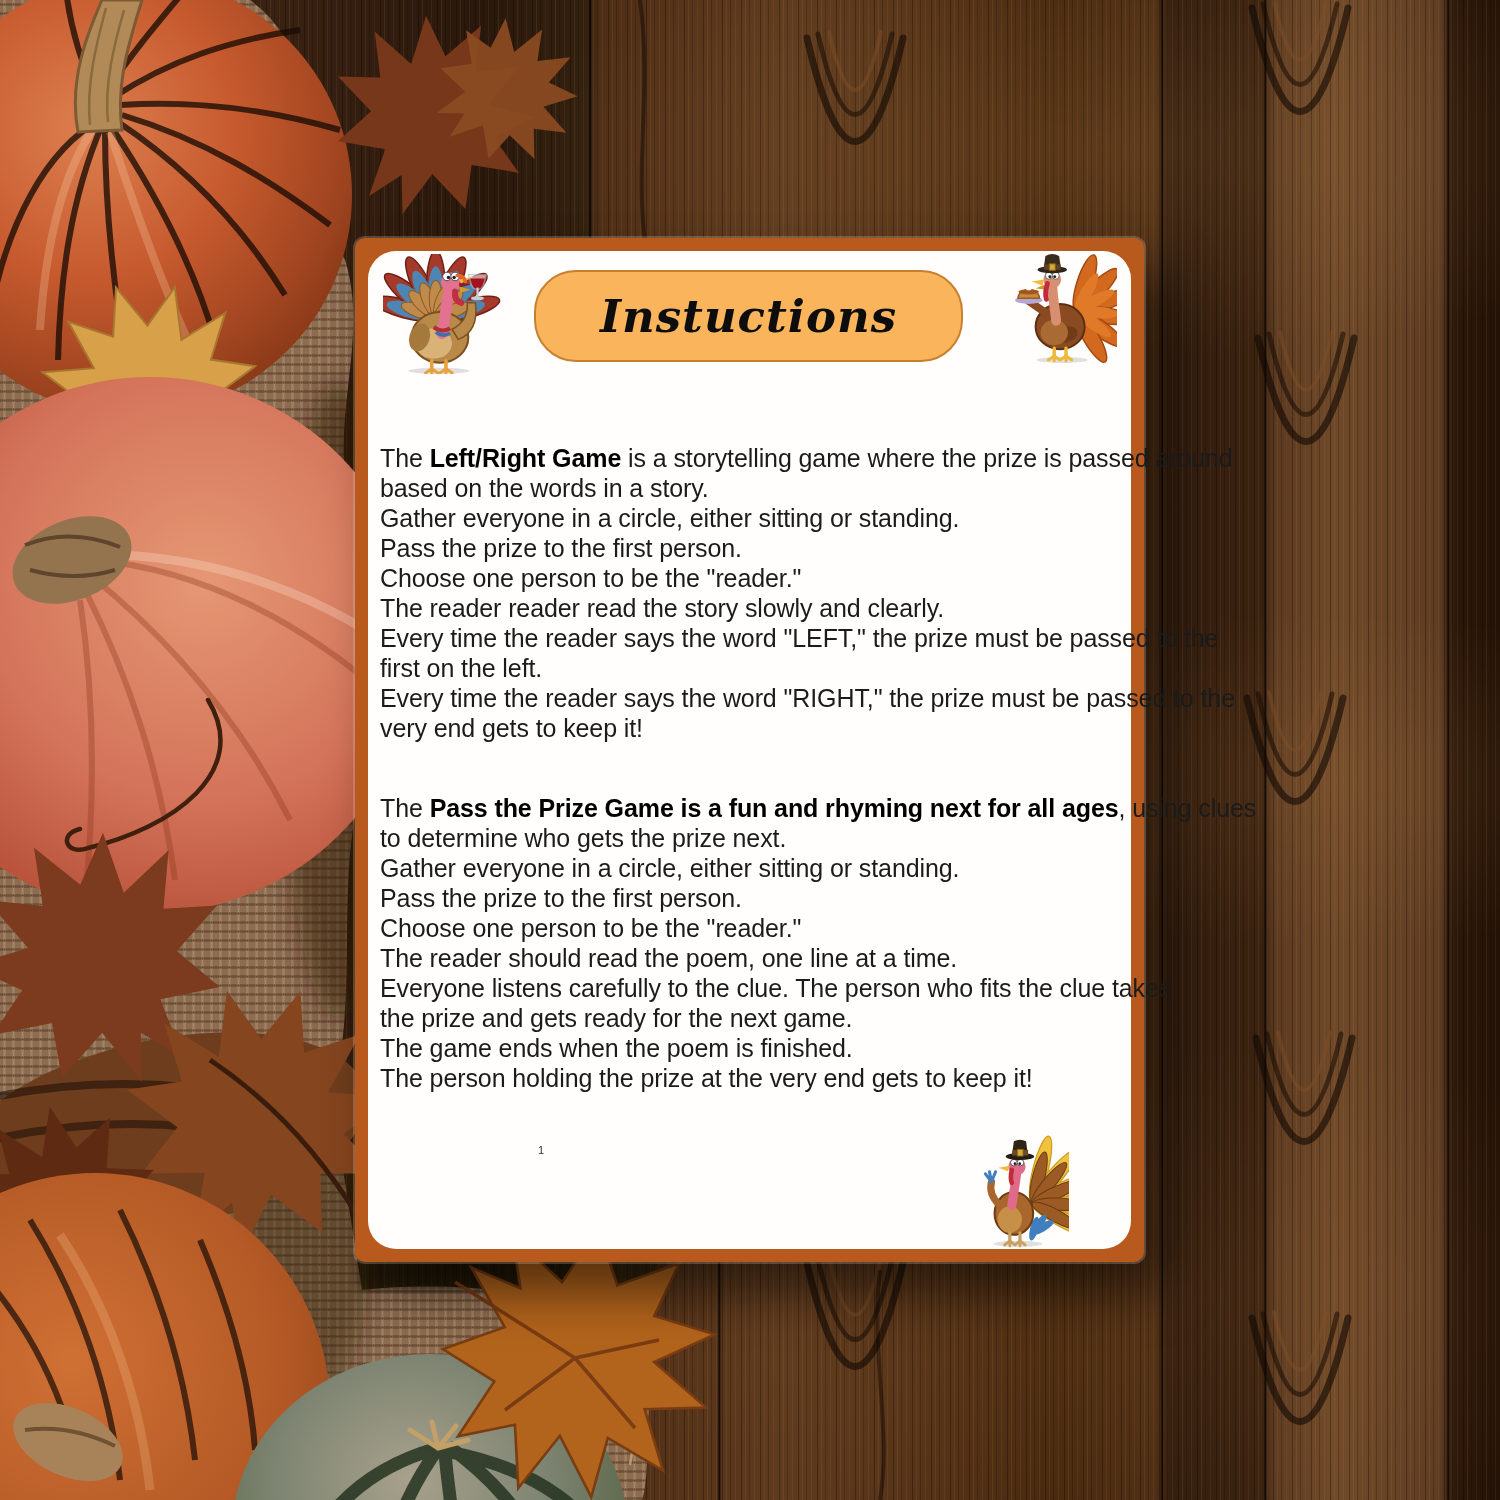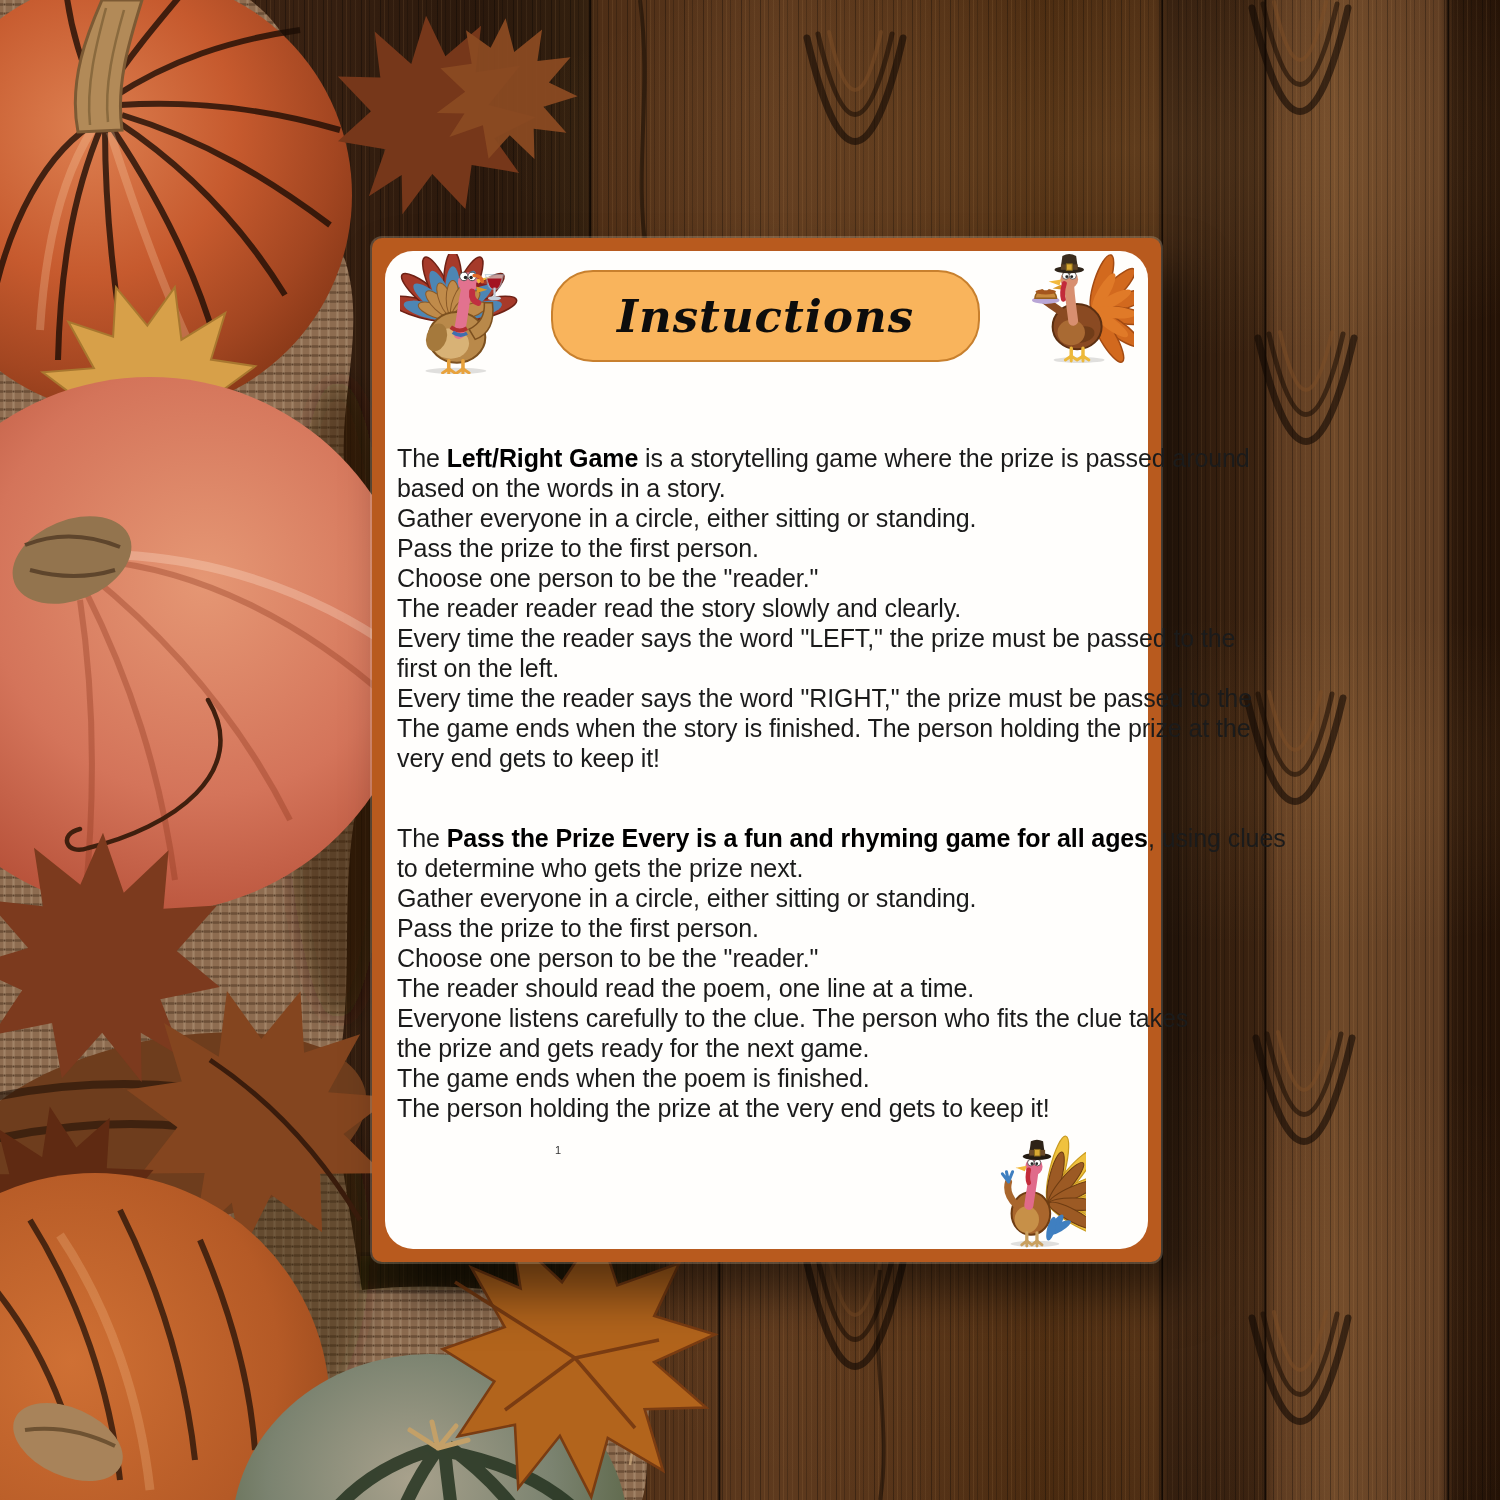--- a/index.html
+++ b/index.html
@@ -28,21 +28,21 @@
   .seam{position:absolute;top:0;bottom:0;width:6px;
     background:linear-gradient(90deg, rgba(10,5,2,0), rgba(6,2,0,.85) 40%, rgba(70,42,20,.45) 65%, rgba(10,5,2,0));}
   .grain{position:absolute;inset:0;}
 
   
   .collage{position:absolute;inset:0;}
 
   
   .card{position:absolute;left:355px;top:238px;width:789px;height:1024px;
     background:#b85a1e;border-radius:10px;
-    box-shadow:0 0 0 2px rgba(245,228,200,.22), 22px 32px 48px rgba(0,0,0,.5);margin-left:17px;}
+    box-shadow:0 0 0 2px rgba(245,228,200,.22), 22px 32px 48px rgba(0,0,0,.5);}
   .card-inner{position:absolute;inset:13px;background:#fffefc;border-radius:28px;}
   .banner{position:absolute;left:179px;top:32px;width:429px;height:92px;
     background:#f9b45c;border:2.5px solid #c8802e;border-radius:42px;
     display:flex;align-items:center;justify-content:center;box-sizing:border-box;}
   .banner h1{margin:0;font-family:"DejaVu Serif",serif;font-style:italic;font-weight:bold;
     font-size:45px;color:#0d0d0d;letter-spacing:1px;}
   .turkey{position:absolute;}
   .t-tl{left:28px;top:16px;width:130px;height:120px;}
   .t-tr{left:660px;top:16px;width:102px;height:110px;}
   .t-br{left:620px;top:886px;width:94px;height:124px;}
@@ -347,25 +347,24 @@
       <p class="para">
         <span class="line"><span>The </span><b>Left/Right Game</b><span> is a storytelling game where the prize is passed around</span></span>
         <span class="line">based on the words in a story.</span>
         <span class="line">Gather everyone in a circle, either sitting or standing.</span>
         <span class="line">Pass the prize to the first person.</span>
         <span class="line">Choose one person to be the "reader."</span>
         <span class="line">The reader reader read the story slowly and clearly.</span>
         <span class="line">Every time the reader says the word "LEFT," the prize must be passed to the</span>
         <span class="line">first on the left.</span>
         <span class="line">Every time the reader says the word "RIGHT," the prize must be passed to the</span>
-        <span class="line">The game ends when the story is finished. The person holding the prize at the</span>
         <span class="line">very end gets to keep it!</span>
       </p>
       <p class="para">
-        <span class="line"><span>The </span><b>Pass the Prize Every is a fun and rhyming game for all ages</b><span>, using clues</span></span>
+        <span class="line"><span>The </span><b>Pass the Prize Game is a fun and rhyming next for all ages</b><span>, using clues</span></span>
         <span class="line">to determine who gets the prize next.</span>
         <span class="line">Gather everyone in a circle, either sitting or standing.</span>
         <span class="line">Pass the prize to the first person.</span>
         <span class="line">Choose one person to be the "reader."</span>
         <span class="line">The reader should read the poem, one line at a time.</span>
         <span class="line">Everyone listens carefully to the clue. The person who fits the clue takes</span>
         <span class="line">the prize and gets ready for the next game.</span>
         <span class="line">The game ends when the poem is finished.</span>
         <span class="line">The person holding the prize at the very end gets to keep it!</span>
       </p>

